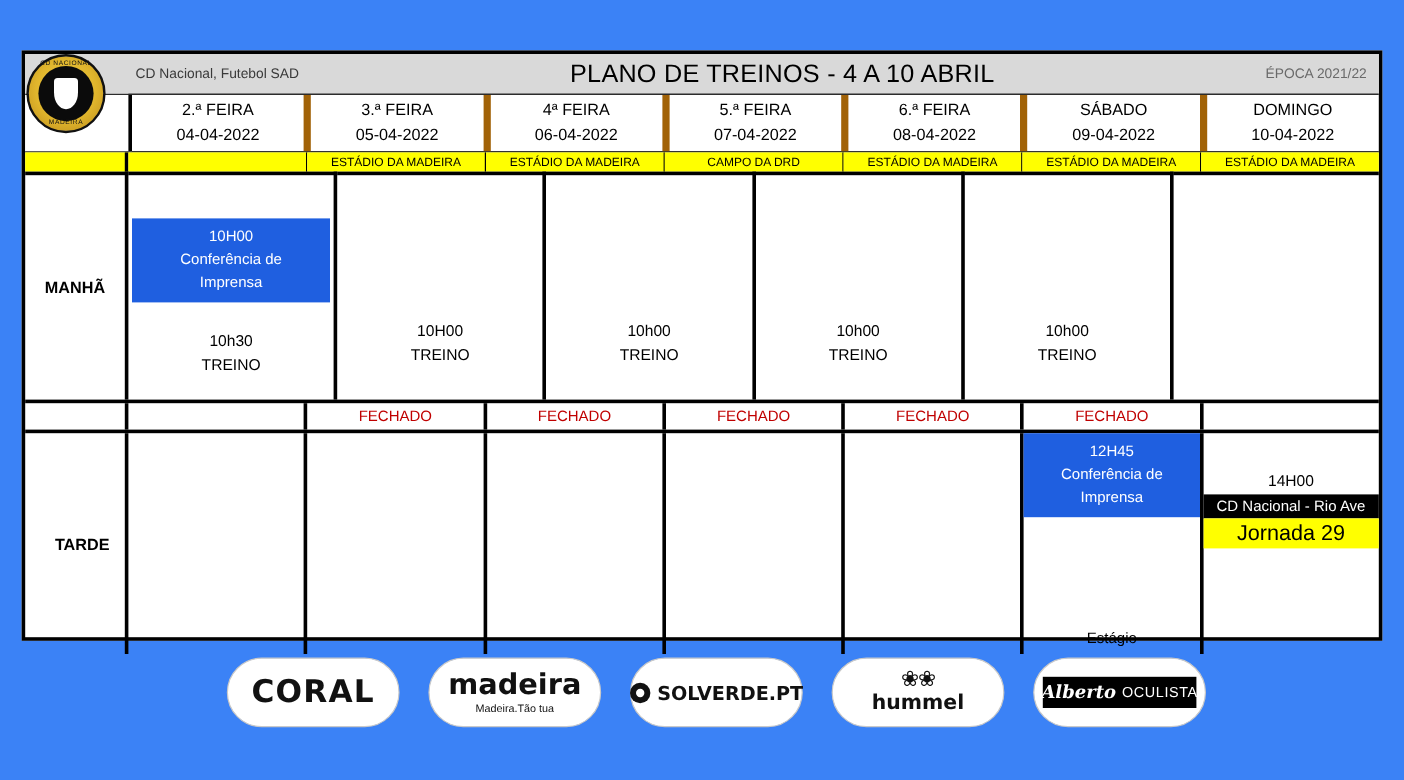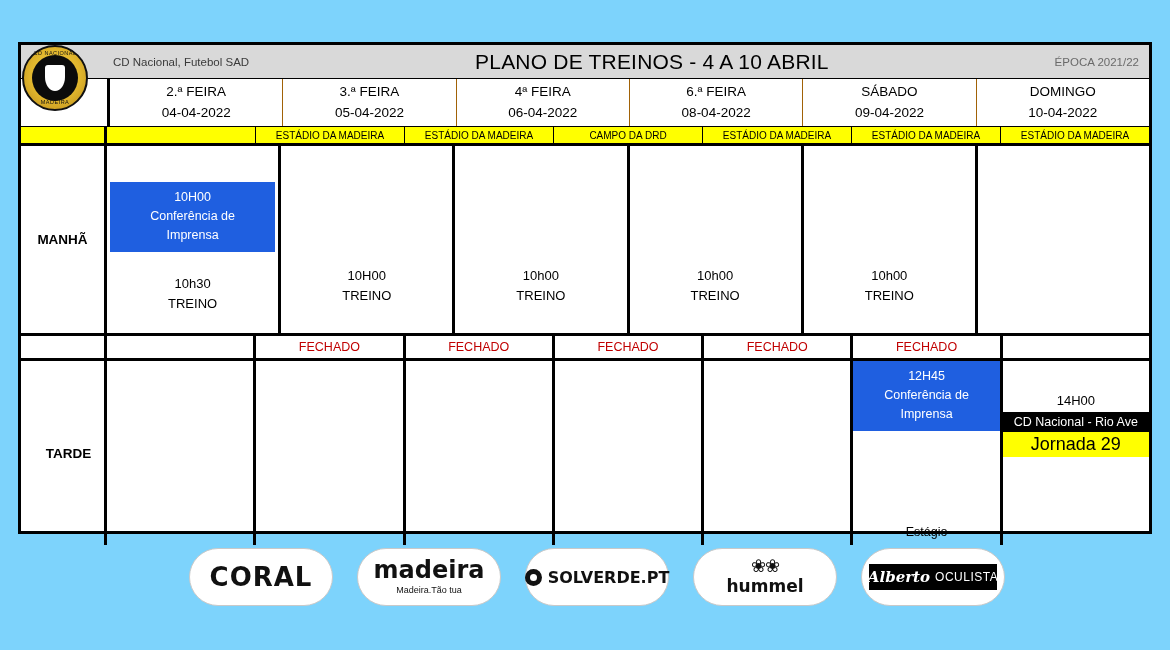--- a/index.html
+++ b/index.html
@@ -5,21 +5,21 @@
   html, body {
     margin: 0;
     padding: 0;
     background: #ffffff;
     font-family: "Liberation Sans", sans-serif;
   }
   #page {
     position: relative;
     width: 1170px;
     height: 650px;
-    background: #7dd3fc;
+    background: #3b82f6;
     overflow: hidden;
   }
 
   
   .sheet {
     position: absolute;
     left: 18px;
     top: 42px;
     width: 1134px;
     height: 492px;
@@ -121,21 +121,21 @@
     border-bottom: 1px solid #000;
   }
   .corner {
     width: 86px;
     flex: 0 0 86px;
     border-right: 3px solid #000;
     background: #fff;
   }
   .daycell {
     flex: 1 1 0;
-    border-right: 1px solid #a16207;
+    border-right: 6px solid #a16207;
     display: flex;
     flex-direction: column;
     align-items: center;
     justify-content: center;
     font-size: 13.5px;
     line-height: 1.55;
     color: #000;
     box-sizing: border-box;
   }
   .daycell:last-child { border-right: none; }
@@ -382,20 +382,24 @@
         <span>2.ª FEIRA</span>
         <span>04-04-2022</span>
       </div>
       <div class="daycell">
         <span>3.ª FEIRA</span>
         <span>05-04-2022</span>
       </div>
       <div class="daycell">
         <span>4ª FEIRA</span>
         <span>06-04-2022</span>
+      </div>
+      <div class="daycell">
+        <span>5.ª FEIRA</span>
+        <span>07-04-2022</span>
       </div>
       <div class="daycell">
         <span>6.ª FEIRA</span>
         <span>08-04-2022</span>
       </div>
       <div class="daycell">
         <span>SÁBADO</span>
         <span>09-04-2022</span>
       </div>
       <div class="daycell">

